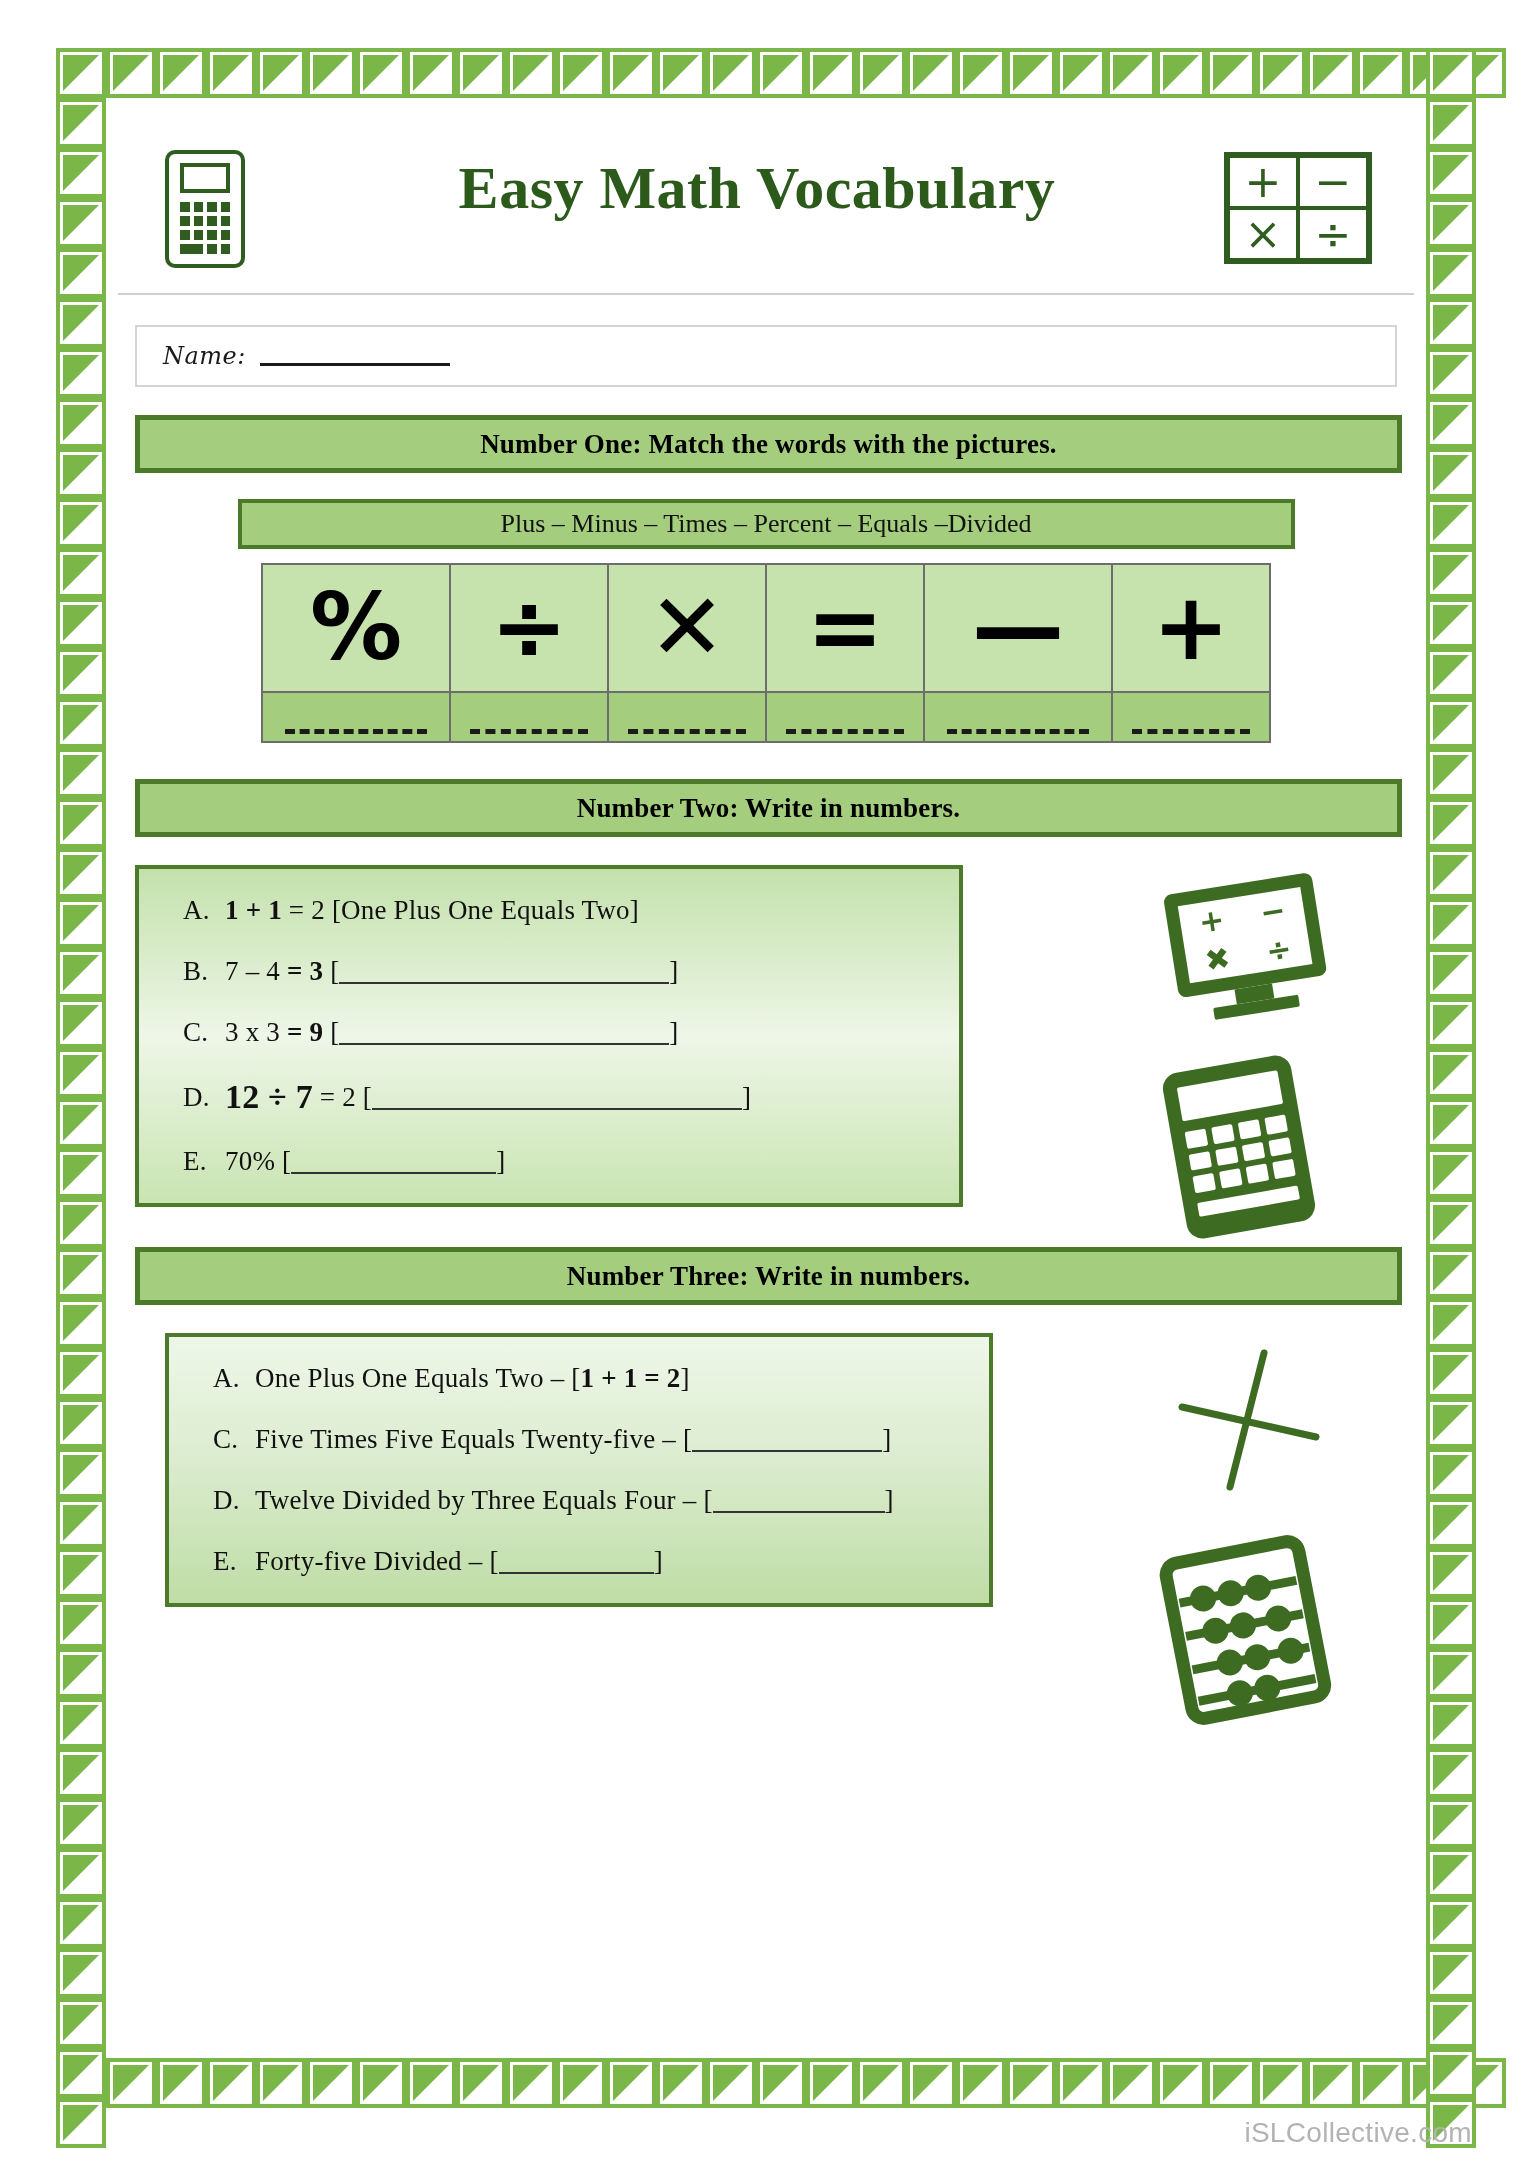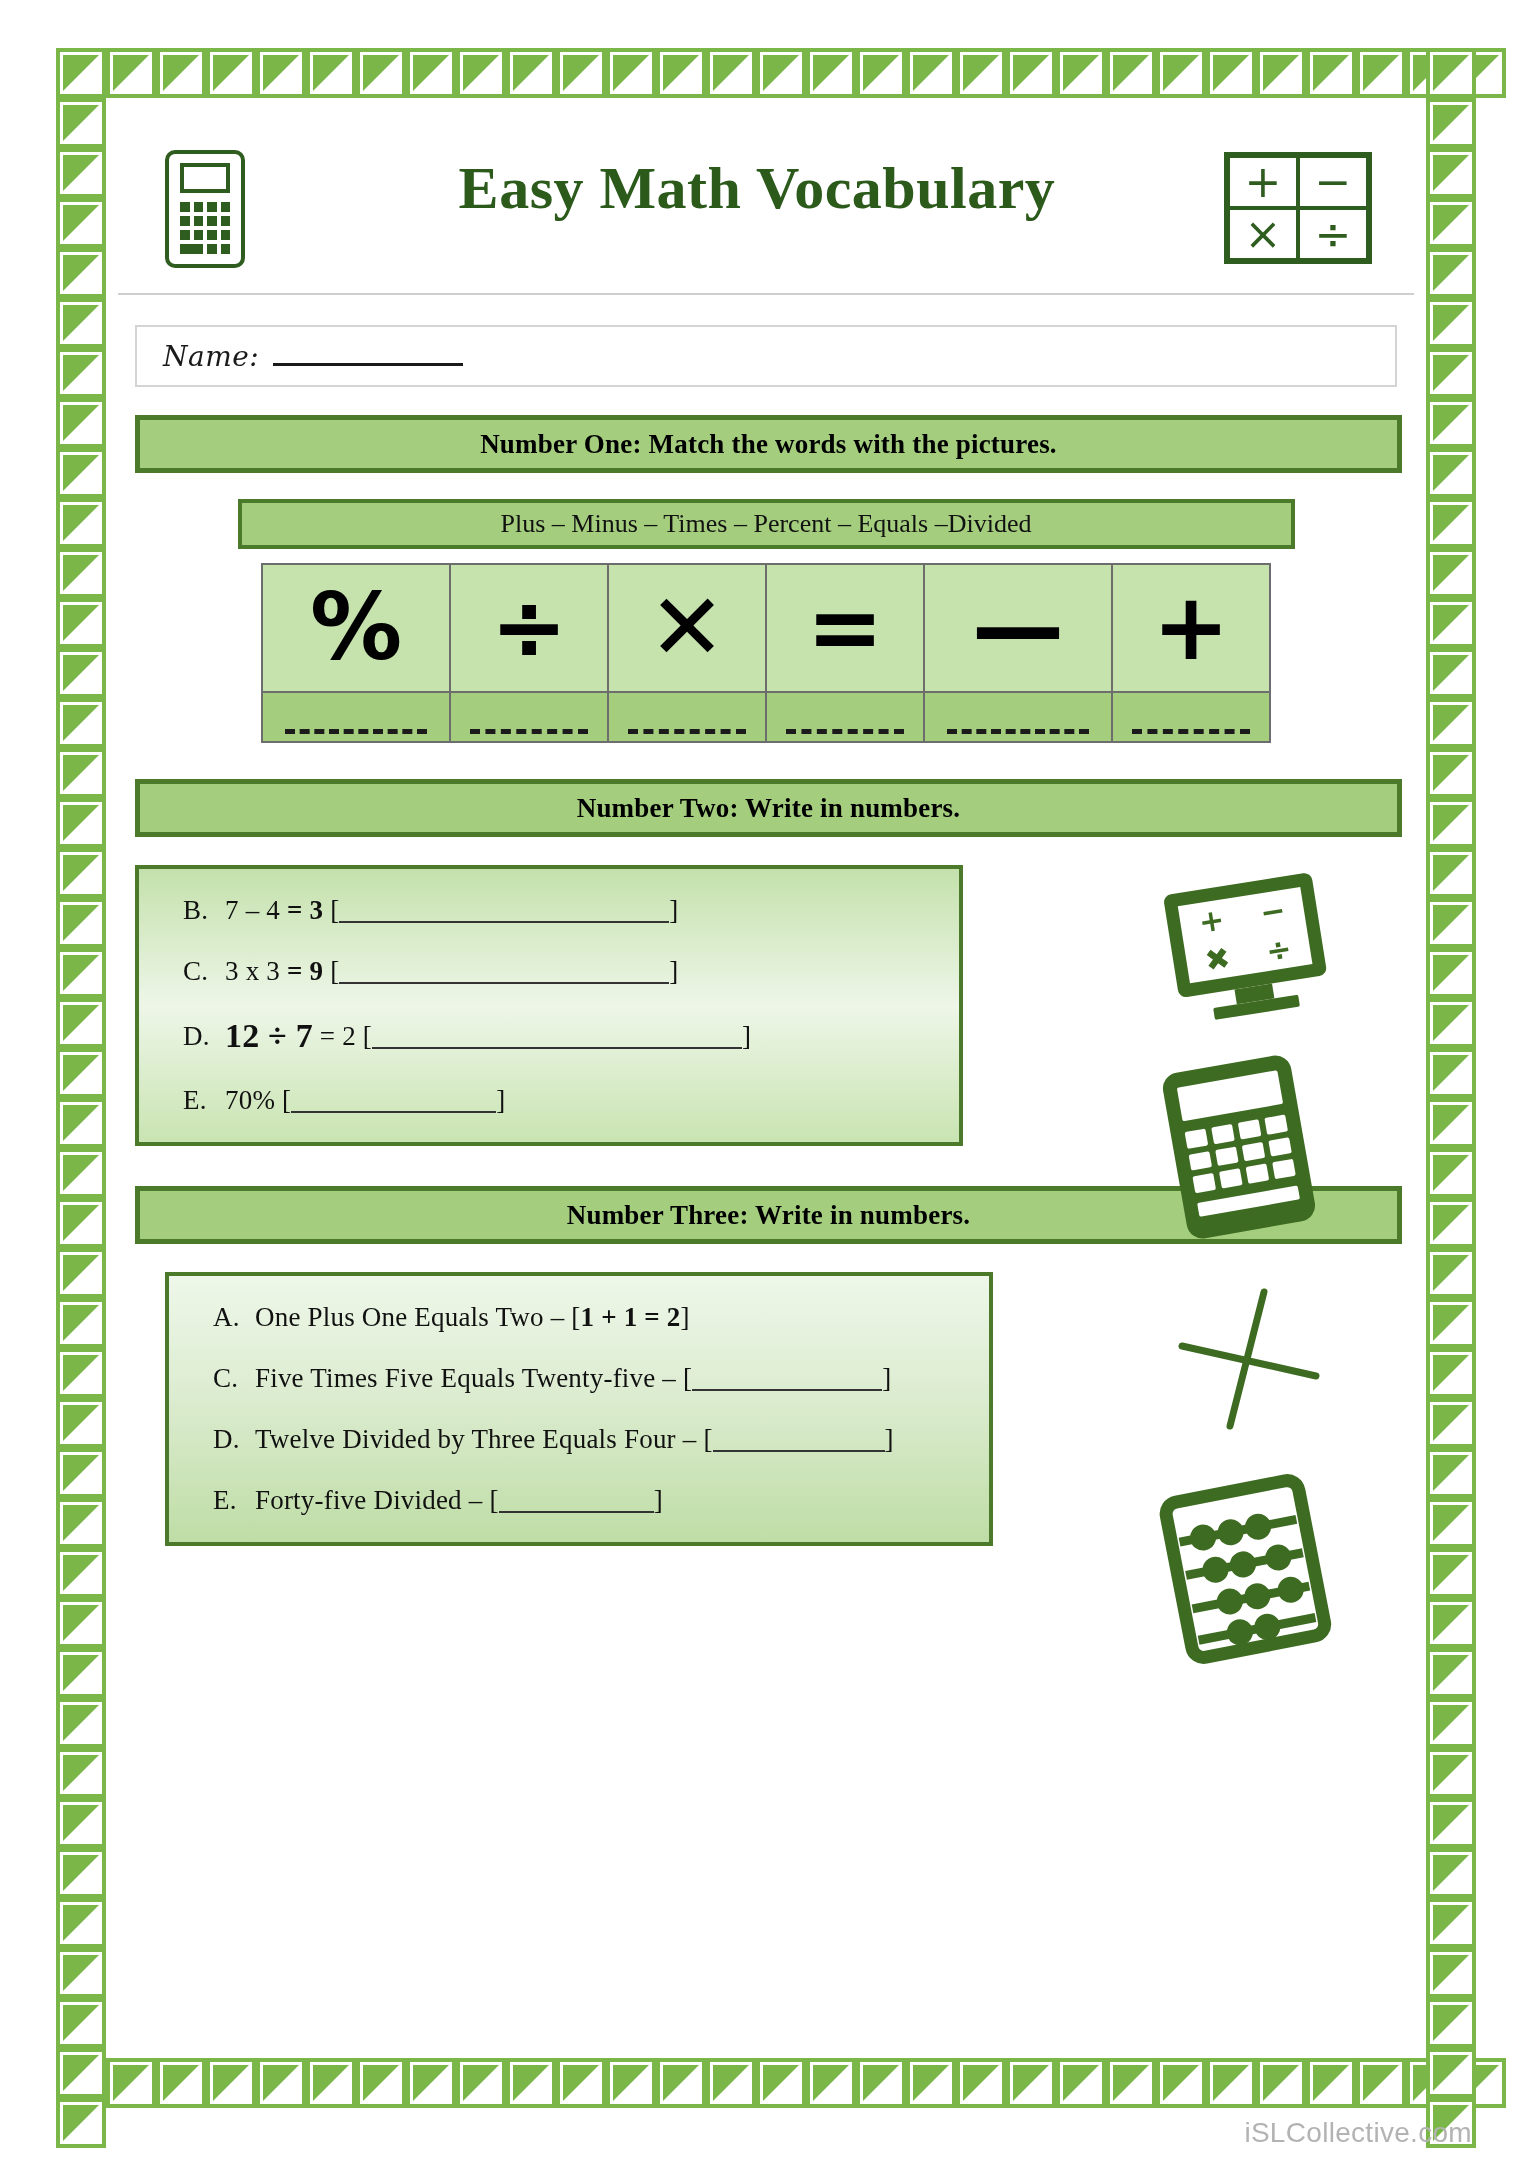--- a/index.html
+++ b/index.html
@@ -122,21 +122,21 @@
   
   .name-box {
     margin: 30px 25px 0 25px;
     height: 62px;
     border: 2px solid #d4d4d4;
     display: flex;
     align-items: center;
     padding-left: 26px;
   }
   .name-label {
-    font-size: 28px;
+    font-size: 24px;
     font-style: italic;
     color: #1a1a1a;
     font-family: "DejaVu Serif", serif;
     letter-spacing: 0.5px;
   }
   .name-line {
     display: inline-block;
     width: 190px;
     border-bottom: 3px solid #1a1a1a;
     margin-left: 14px;
@@ -851,20 +851,23 @@
           </td>
     </tr>
   </tbody>
     </table>
 
   <div class="band b2">Number Two: Write in numbers.</div>
 
   <div class="exercise-row">
     <div class="panel p2">
 
+      <div class="qline">
+        <span class="qlabel">A.</span><span class="b">1 + 1</span><span> = 2 </span>[<span>One Plus One Equals Two</span>]
+      </div>
 
       <div class="qline">
         <span class="qlabel">B.</span><span>7 – 4</span><span class="b"> = 3 </span>[<span class="ansline" style="width:330px"></span>]
       </div>
 
       <div class="qline">
         <span class="qlabel">C.</span><span>3 x 3</span><span class="b"> = 9 </span>[<span class="ansline" style="width:330px"></span>]
       </div>
 
       <div class="qline">

